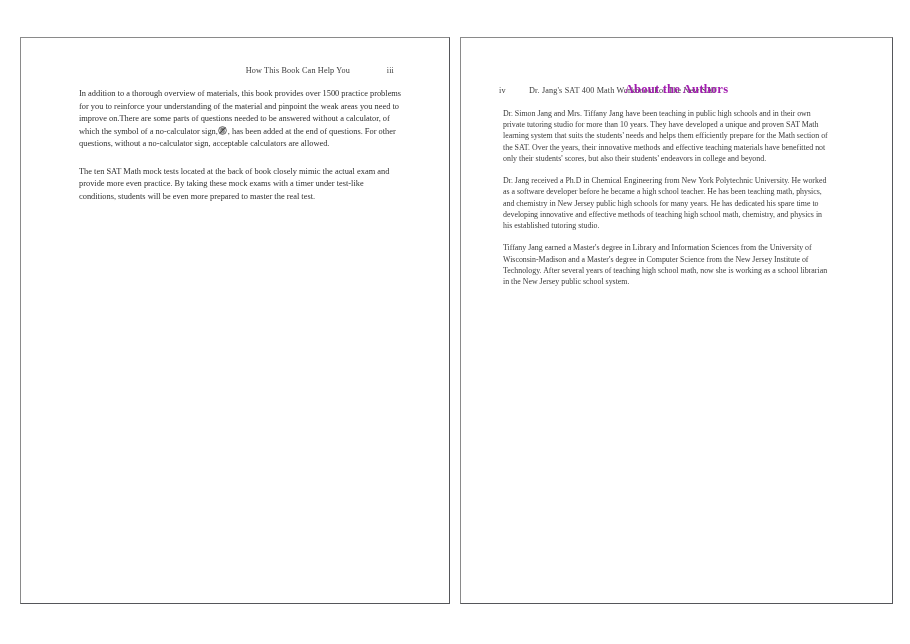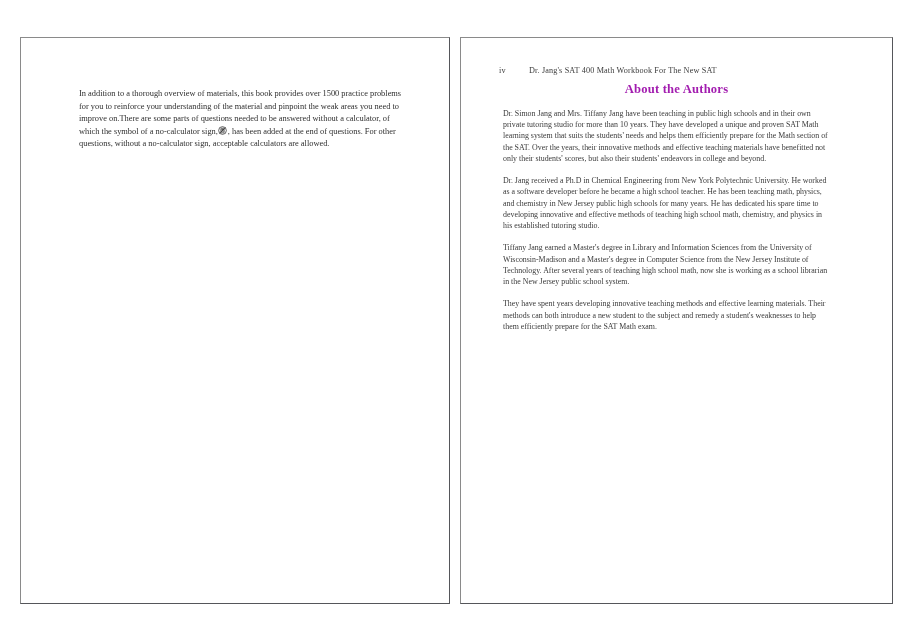--- a/index.html
+++ b/index.html
@@ -71,20 +71,21 @@
     margin-left: 0;
   }
   .runhead-right {
     left: 38px;
     top: 28px;
   }
   .runhead-right .folio {
     display: inline-block;
     width: 30px;
     text-align: left;
+    margin-top: 20px;
   }
 
   
   .body-left {
     position: absolute;
     left: 57px;
     top: 49px;
     width: 325px;
     font-size: 8.4px;
     line-height: 12.6px;
@@ -145,39 +146,43 @@
   }
 </style>
 </head>
 <body>
 
 <div class="spread">
 
   <div class="page page-left">
     <div class="page-inner">
 
+      <div class="runhead runhead-left">
+        <span>How This Book Can Help You</span><span class="folio">iii</span>
+      </div>
 
       <div class="body-left">
 
 
         <p class="para"><span>In addition to a thorough overview of materials, this book provides over 1500 practice problems for you to reinforce your understanding of the material and pinpoint the weak areas you need to improve on.There are some parts of questions needed to be answered without a calculator, of which the symbol of a no-calculator sign,</span><span class="nocalc"><svg viewBox="0 0 20 20" width="9" height="9" aria-hidden="true">
                 <circle cx="10" cy="10" r="8.6" fill="none" stroke="#1d1d1d" stroke-width="1.5"></circle>
                 <rect x="6.3" y="4.9" width="7.4" height="10.2" rx="1" fill="none" stroke="#1d1d1d" stroke-width="1.4"></rect>
                 <rect x="7.6" y="6.2" width="4.8" height="2.1" fill="#1d1d1d"></rect>
                 <rect x="7.6" y="9.4" width="1.4" height="1.4" fill="#1d1d1d"></rect>
                 <rect x="9.6" y="9.4" width="1.4" height="1.4" fill="#1d1d1d"></rect>
                 <rect x="11.4" y="9.4" width="1.2" height="1.4" fill="#1d1d1d"></rect>
                 <rect x="7.6" y="11.6" width="1.4" height="1.4" fill="#1d1d1d"></rect>
                 <rect x="9.6" y="11.6" width="1.4" height="1.4" fill="#1d1d1d"></rect>
                 <rect x="11.4" y="11.6" width="1.2" height="1.4" fill="#1d1d1d"></rect>
                 <line x1="3.6" y1="16.4" x2="16.4" y2="3.6" stroke="#1d1d1d" stroke-width="1.5"></line>
               </svg></span><span>, has been added at the end of questions. For other questions, without a no-calculator sign, acceptable calculators are allowed.</span></p>
 
         <div class="gap"></div>
 
+        <p class="para">The ten SAT Math mock tests located at the back of book closely mimic the actual exam and provide more even practice. By taking these mock exams with a timer under test-like conditions, students will be even more prepared to master the real test.</p>
 
       </div>
     </div>
   </div>
 
   <div class="page page-right">
     <div class="page-inner">
 
       <div class="runhead runhead-right">
         <span class="folio">iv</span><span>Dr. Jang's SAT 400 Math Workbook For The New SAT</span>
@@ -185,19 +190,18 @@
 
       <div class="chapter-title">About the Authors</div>
 
       <div class="body-right">
         <p>Dr. Simon Jang and Mrs. Tiffany Jang have been teaching in public high schools and in their own private tutoring studio for more than 10 years. They have developed a unique and proven SAT Math learning system that suits the students' needs and helps them efficiently prepare for the Math section of the SAT. Over the years, their innovative methods and effective teaching materials have benefitted not only their students' scores, but also their students' endeavors in college and beyond.</p>
         <div class="spacer"></div>
         <p>Dr. Jang received a Ph.D in Chemical Engineering from New York Polytechnic University. He worked as a software developer before he became a high school teacher. He has been teaching math, physics, and chemistry in New Jersey public high schools for many years. He has dedicated his spare time to developing innovative and effective methods of teaching high school math, chemistry, and physics in his established tutoring studio.</p>
         <div class="spacer"></div>
         <p>Tiffany Jang earned a Master's degree in Library and Information Sciences from the University of Wisconsin-Madison and a Master's degree in Computer Science from the New Jersey Institute of Technology. After several years of teaching high school math, now she is working as a school librarian in the New Jersey public school system.</p>
         <div class="spacer"></div>
-        <p>They have spent years developing innovative teaching methods and effective learning materials. Their methods can both introduce a new student to the subject and remedy a student's weaknesses to help them efficiently prepare for the SAT Math exam.</p>
       </div>
 
     </div>
   </div>
 
 </div>
 
 </body></html>

